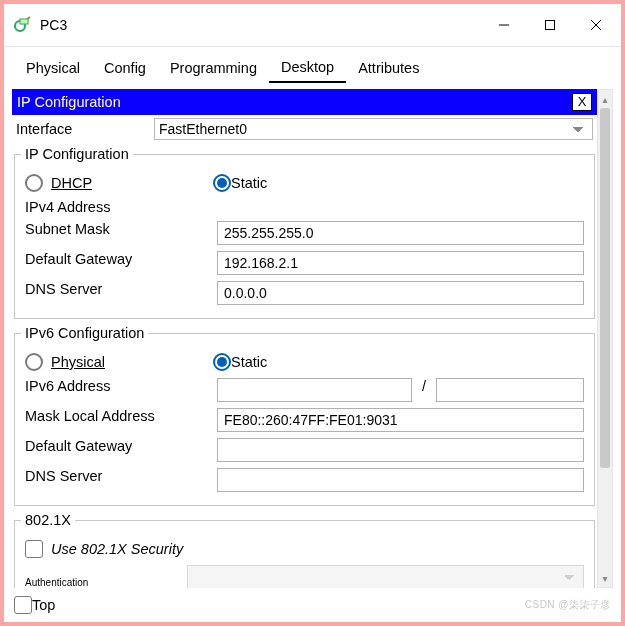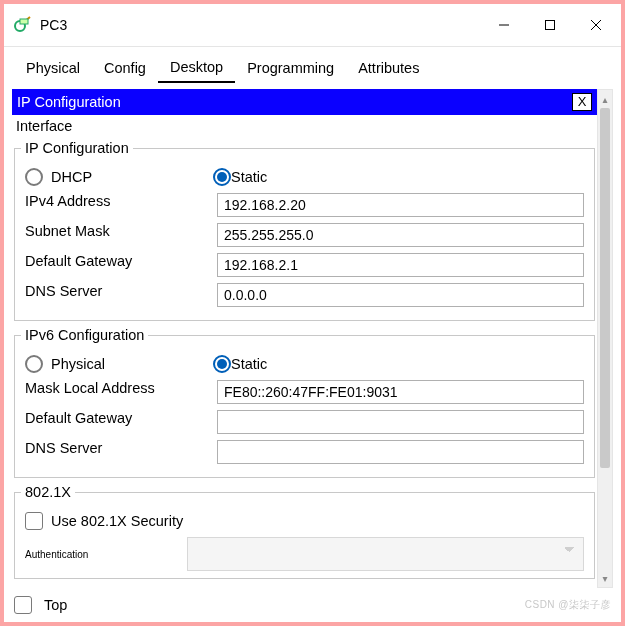--- a/index.html
+++ b/index.html
@@ -65,21 +65,21 @@
     background-repeat: no-repeat;
   }
   fieldset.group {
     border: 1px solid #c8c8c8; margin: 2px 2px 6px 2px; padding: 6px 6px 10px 6px;
     font-size: 14.5px;
   }
   fieldset.group > legend { padding: 0 4px; font-size: 14.5px; }
   .radio-row {
     display: flex; align-items: center; padding: 6px 4px 4px 4px;
   }
-  .radio-col1 { width: 188px; display: flex; align-items: center; gap: 8px; }
+  .radio-col1 { width: 188px; display: flex; align-items: center; gap: 8px; text-decoration: underline; }
   .radio-col2 { display: flex; align-items: center; gap: 0; }
   .radio {
     width: 18px; height: 18px; border: 2px solid #7a7a7a; border-radius: 50%;
     display: inline-flex; align-items: center; justify-content: center;
   }
   .radio.checked { border-color: #005fb8; }
   .radio.checked .dot {
     width: 10px; height: 10px; border-radius: 50%; background: #005fb8;
   }
   .field-row {
@@ -89,21 +89,21 @@
   .txt {
     flex: 1; height: 24px; border: 1px solid #b0b0b0; background: #fff;
     font-size: 14px; padding: 0 6px;
   }
   .slash { padding: 0 6px; }
   .prefix { width: 120px; }
   .checkbox {
     width: 18px; height: 18px; border: 1.5px solid #7a7a7a; border-radius: 3px;
     display: inline-block; vertical-align: middle; background: #fff;
   }
-  .check-row { display: flex; align-items: center; gap: 8px; padding: 6px 4px 4px 4px; }
+  .check-row { display: flex; align-items: center; gap: 8px; padding: 6px 4px 4px 4px; font-style: italic; }
   .auth-row { display: flex; align-items: center; padding: 3px 4px; }
   .auth-row label { width: 162px; font-size: 10px; }
   .auth-select {
     flex: 1; height: 24px; border: 1px solid #c8c8c8; background: #f2f2f2;
     color: #888; font-size: 18px; padding: 16px 6px;
     appearance: none; -webkit-appearance: none;
     background-image: linear-gradient(45deg, transparent 50%, #bbb 50%),
                       linear-gradient(135deg, #bbb 50%, transparent 50%);
     background-position: calc(100% - 14px) 9px, calc(100% - 9px) 9px;
     background-size: 5px 5px, 5px 5px;
@@ -119,21 +119,21 @@
   }
   .vscroll .track { flex: 1; position: relative; width: 100%; }
   .vscroll .thumb {
     position: absolute; left: 2px; right: 2px; top: 0; height: 78%;
     background: #c9c9c9; border-radius: 2px;
   }
   .footer {
     display: flex; align-items: center; gap: 8px; padding: 6px 10px 8px 10px;
     font-size: 14.5px; justify-content: space-between;
   }
-  .footer-left { display: flex; align-items: center; gap: 12px; }
+  .footer-left { display: flex; align-items: center; gap: 0; }
   .watermark { color: #c8c8c8; font-size: 10px; letter-spacing: 0.5px; }
 </style>
 </head>
 <body>
 
 <div class="window">
   <div class="titlebar">
     <span class="app-icon">
       <svg viewBox="0 0 18 18">
           <circle cx="6" cy="10" r="5" fill="none" stroke="#2a6" stroke-width="2"></circle>
@@ -157,54 +157,56 @@
           <line x1="1" y1="1" x2="11" y2="11" stroke="#000" stroke-width="1"></line>
           <line x1="11" y1="1" x2="1" y2="11" stroke="#000" stroke-width="1"></line>
         </svg>
     </div>
   </div>
   <div class="separator"></div>
 
   <div class="tabs">
     <div class="tab">Physical</div>
     <div class="tab">Config</div>
+    <div class="tab">Programming</div>
     <div class="tab active">Desktop</div>
-    <div class="tab">Programming</div>
     <div class="tab">Attributes</div>
   </div>
 
   <div class="content-area">
     <div class="scroll-wrap">
       <div class="panel">
         <div class="panel-header">
           <span>IP Configuration</span>
           <span class="close-x">X</span>
         </div>
 
         <div class="iface-row">
           <label>Interface</label>
+          <select class="iface-select">
+            <option>FastEthernet0</option>
+          </select>
         </div>
 
         <fieldset class="group">
           <legend>IP Configuration</legend>
           <div class="radio-row">
             <div class="radio-col1">
               <span class="radio"></span>
               <span>DHCP</span>
             </div>
             <div class="radio-col2">
               <span class="radio checked">
                   <span class="dot"></span>
                 </span>
               <span>Static</span>
             </div>
           </div>
           <div class="field-row">
             <label>IPv4 Address</label>
-            <input class="txt" value="192.168.2.20" style="">
           </div>
           <div class="field-row">
             <label>Subnet Mask</label>
             <input class="txt" value="255.255.255.0" style="">
           </div>
           <div class="field-row">
             <label>Default Gateway</label>
             <input class="txt" value="192.168.2.1" style="">
           </div>
           <div class="field-row">
@@ -219,20 +221,26 @@
             <div class="radio-col1">
               <span class="radio"></span>
               <span>Physical</span>
             </div>
             <div class="radio-col2">
               <span class="radio checked">
                   <span class="dot"></span>
                 </span>
               <span>Static</span>
             </div>
+          </div>
+          <div class="field-row">
+            <label>IPv6 Address</label>
+            <input class="txt" value="" style="">
+            <span class="slash">/</span>
+            <input class="txt prefix" value="" style="">
           </div>
           <div class="field-row">
             <label>Mask Local Address</label>
             <input class="txt" value="FE80::260:47FF:FE01:9031" style="">
           </div>
           <div class="field-row">
             <label>Default Gateway</label>
             <input class="txt" value="" style="">
           </div>
           <div class="field-row">

